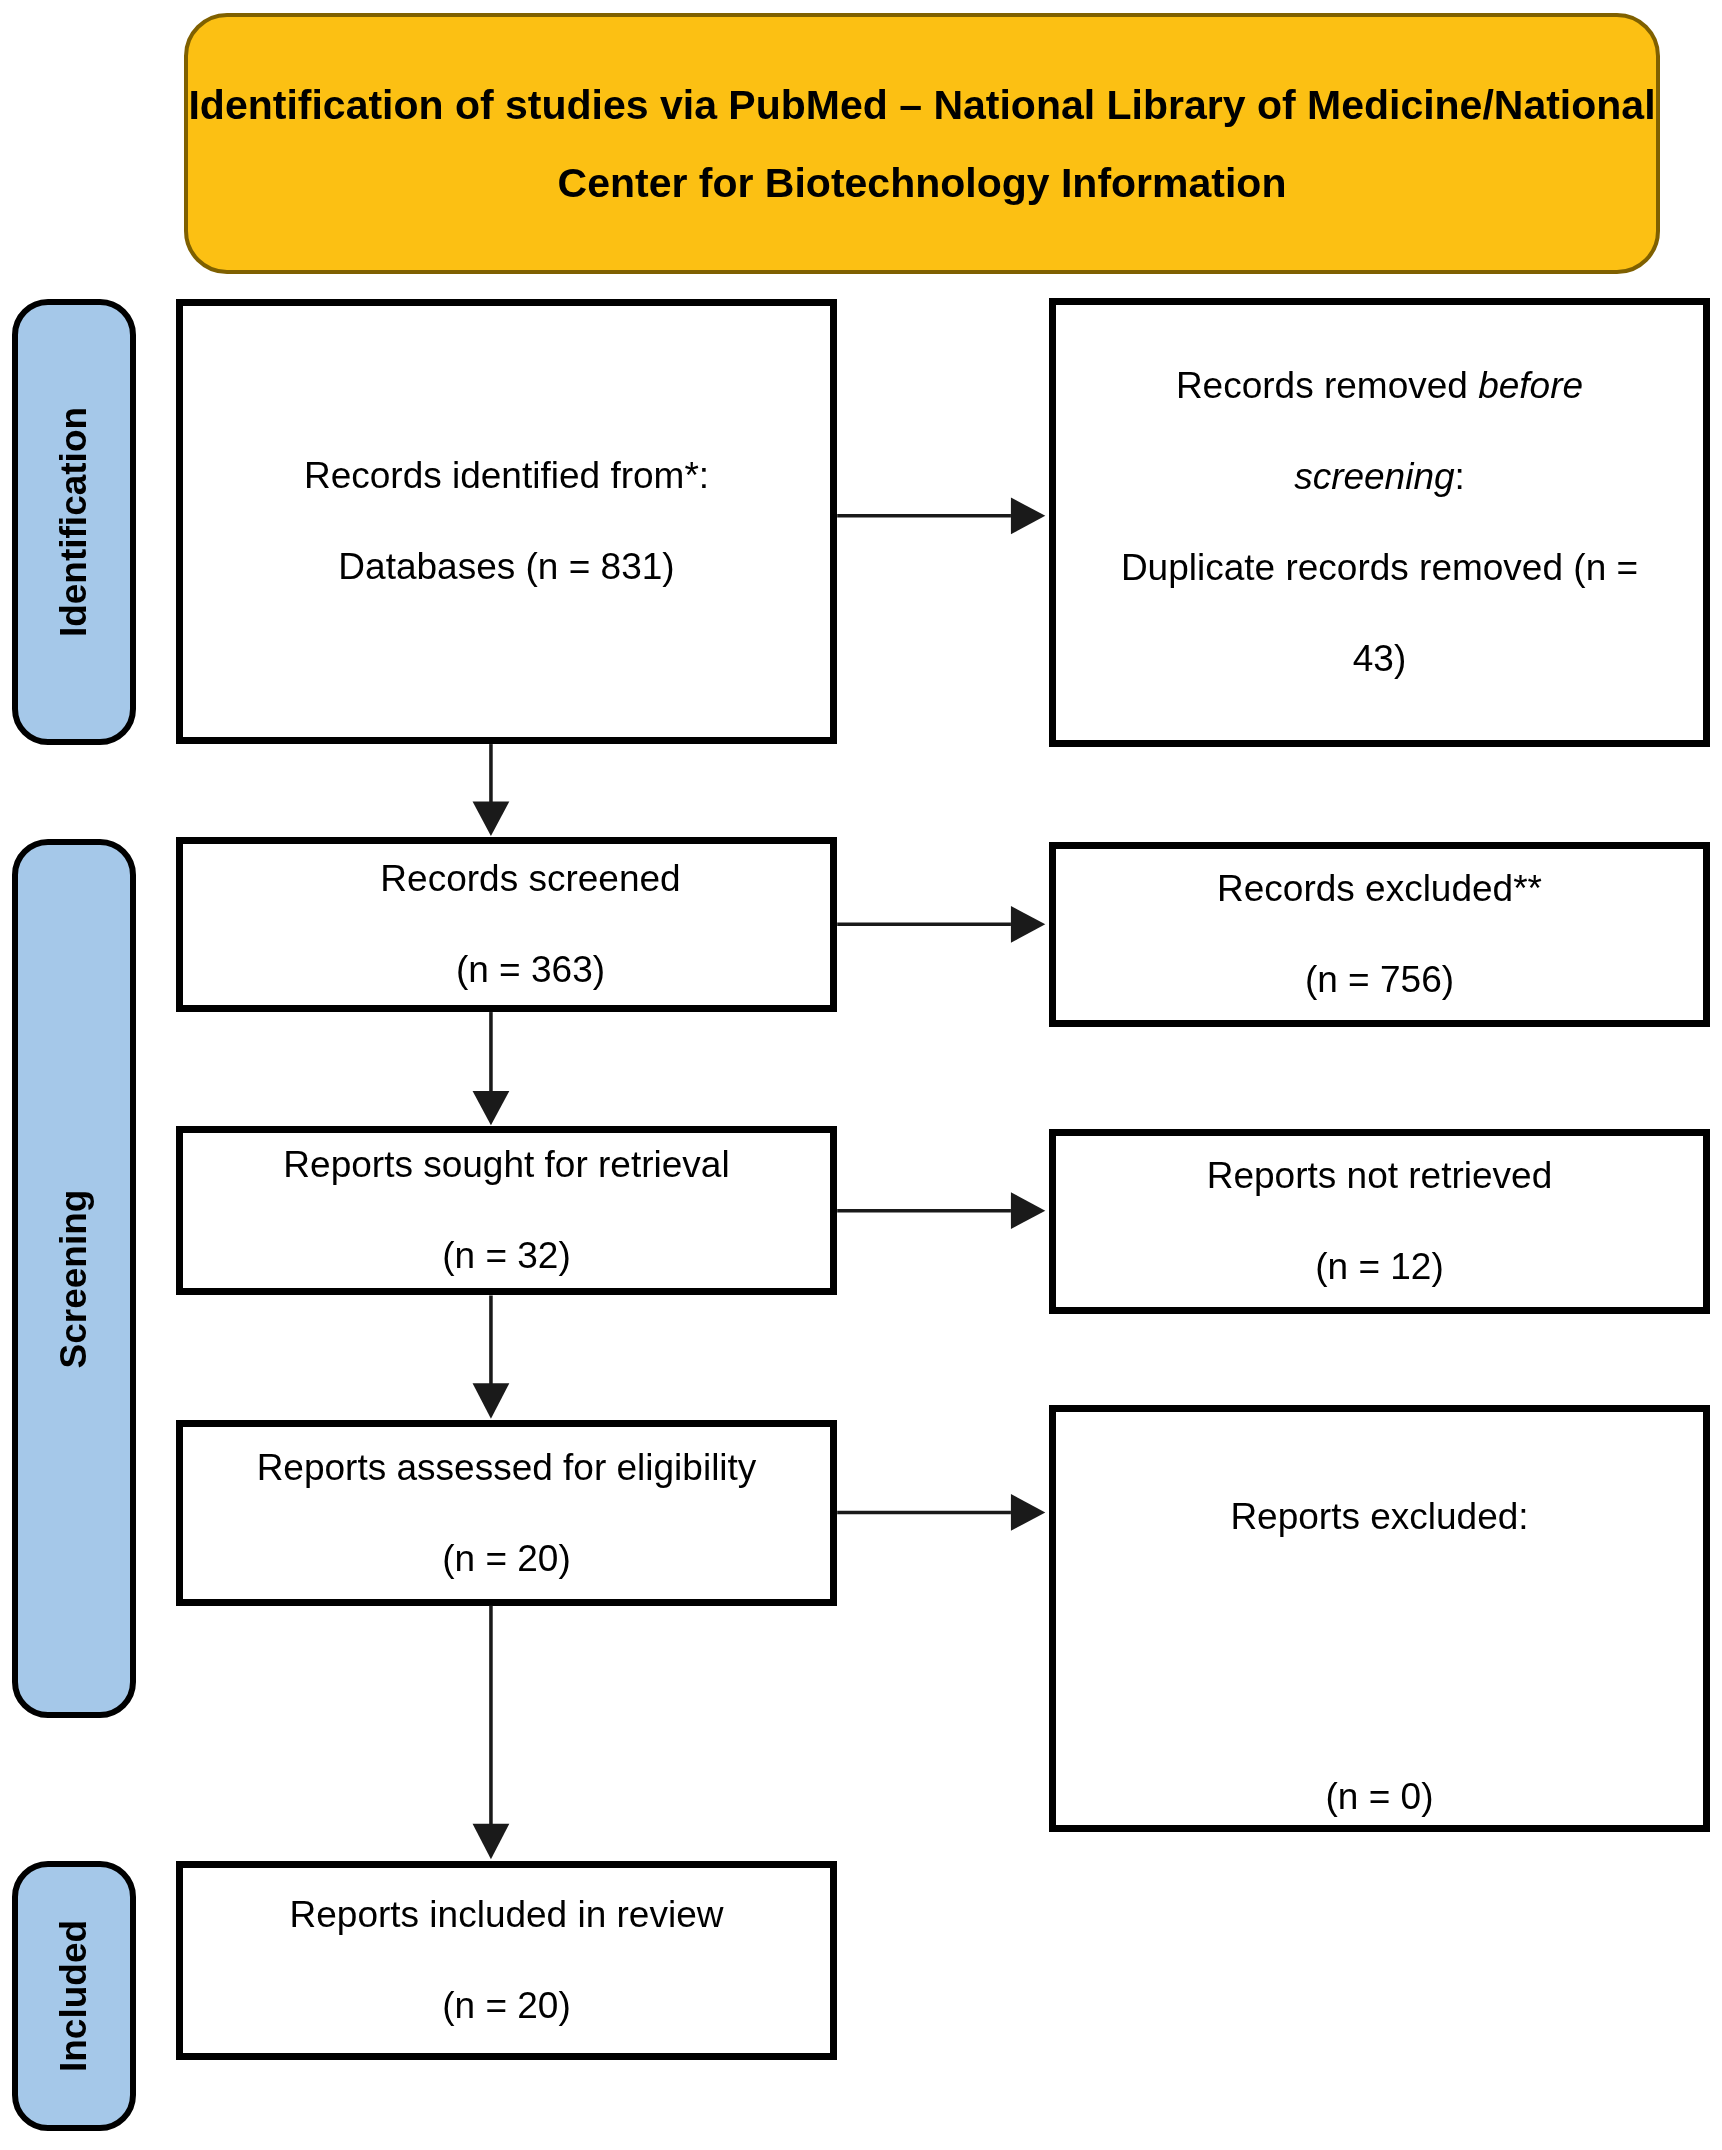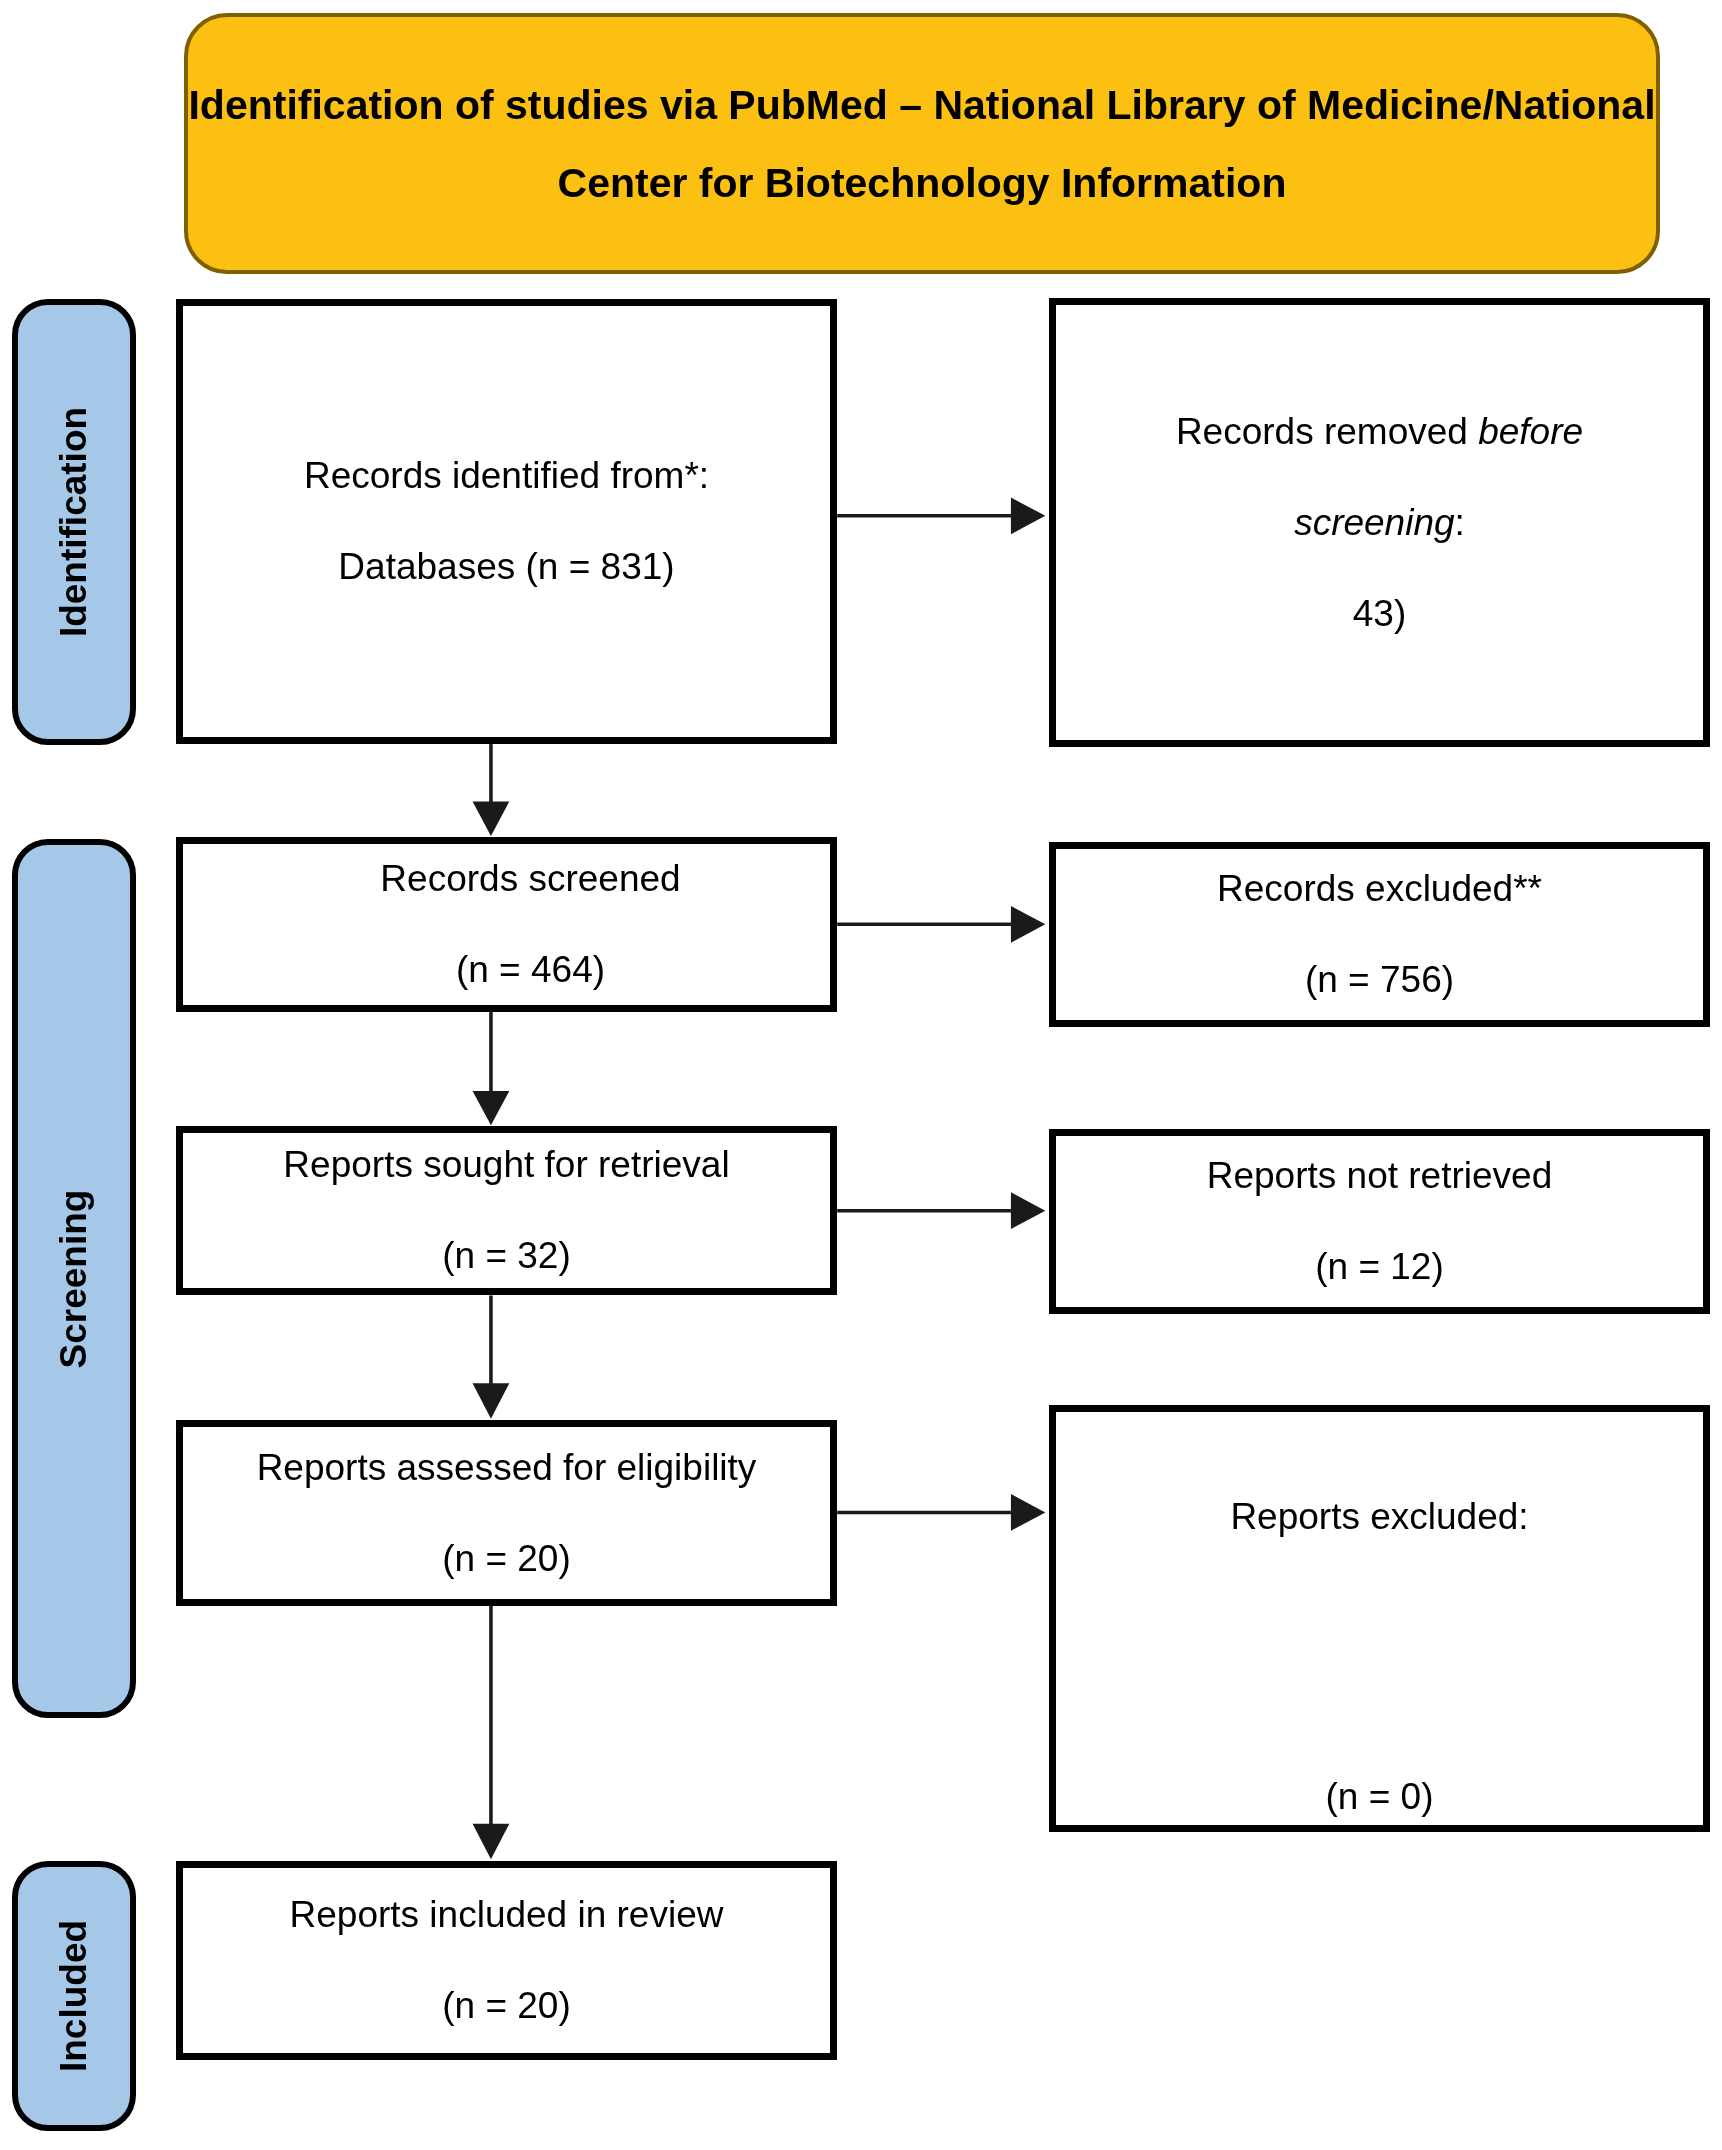--- a/index.html
+++ b/index.html
@@ -117,41 +117,42 @@
     <span class="v-label">Included</span>
   </div>
 
   <div class="fbox col-l box-a">
     <div class="line">Records identified from*:</div>
     <div class="line">Databases (n = 831)</div>
   </div>
 
   <div class="fbox col-l box-c">
     <div class="line">Records screened</div>
-    <div class="line">(n = 464)</div>
+    <div class="line">(n = 363)</div>
   </div>
 
   <div class="fbox col-l box-e">
     <div class="line">Reports sought for retrieval</div>
     <div class="line">(n = 32)</div>
   </div>
 
   <div class="fbox col-l box-g">
     <div class="line">Reports assessed for eligibility</div>
     <div class="line">(n = 20)</div>
   </div>
 
   <div class="fbox col-l box-i">
     <div class="line">Reports included in review</div>
     <div class="line">(n = 20)</div>
   </div>
 
   <div class="fbox col-r box-b">
     <div class="line"><span>Records removed </span><i>before</i></div>
     <div class="line"><i>screening</i><span>:</span></div>
+    <div class="line">Duplicate records removed (n =</div>
     <div class="line">43)</div>
   </div>
 
   <div class="fbox col-r box-d">
     <div class="line">Records excluded**</div>
     <div class="line">(n = 756)</div>
   </div>
 
   <div class="fbox col-r box-f">
     <div class="line">Reports not retrieved</div>

